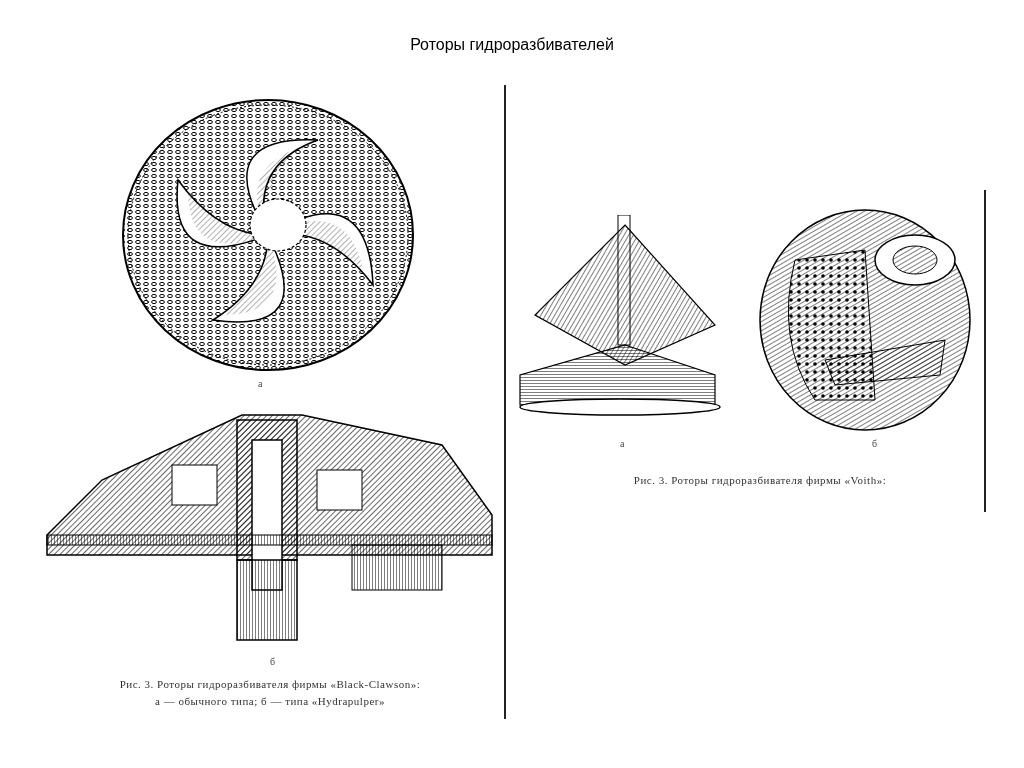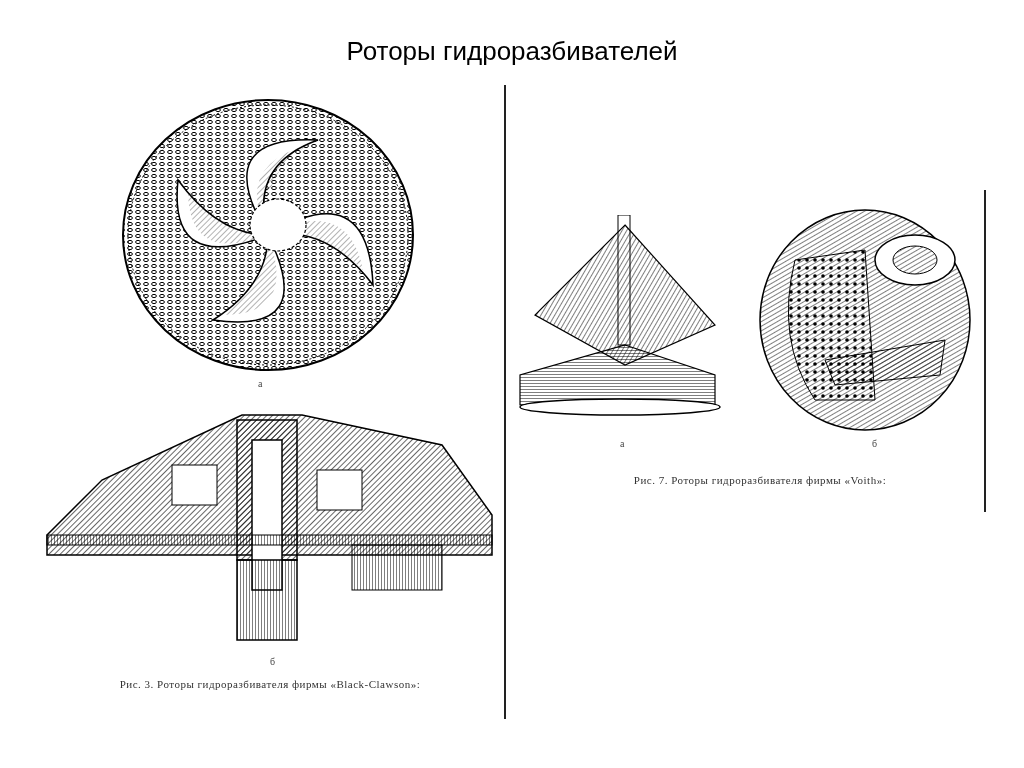--- a/index.html
+++ b/index.html
@@ -1,17 +1,17 @@
 <!DOCTYPE html>
 <html><head>
   <meta charset="utf-8">
   <style>
     html, body { margin: 0; padding: 0; background: #ffffff; }
     body { width: 1024px; height: 768px; position: relative; overflow: hidden; font-family: "Liberation Sans", sans-serif; color: #000; }
-    .slide-title { position: absolute; left: 0; top: 36px; width: 1024px; text-align: center; font-size: 26px; font-family: "Liberation Sans", sans-serif; color: #000; }
+    .slide-title { position: absolute; left: 0; top: 36px; width: 1024px; text-align: center; font-size: 16px; font-family: "Liberation Sans", sans-serif; color: #000; }
     .vline { position: absolute; width: 1.5px; background: #222; }
     .figure { position: absolute; }
     .caption { position: absolute; text-align: center; font-family: "Liberation Serif", serif; font-size: 11px; color: #333; line-height: 17px; letter-spacing: 0.5px; }
     .fig-label { position: absolute; font-family: "Liberation Serif", serif; font-size: 10px; color: #444; }
     svg { display: block; }
   </style>
 </head>
 <body>
 
 <div class="slide-title">Роторы гидроразбивателей</div>
@@ -66,20 +66,21 @@
     <rect x="275" y="85" width="45" height="40" fill="#fff" stroke="#000"></rect>
     <rect x="5" y="150" width="445" height="10" fill="url(#vlines)" stroke="#000"></rect>
     <rect x="195" y="175" width="60" height="80" fill="url(#vlines)" stroke="#000" stroke-width="1.5"></rect>
     <rect x="310" y="160" width="90" height="45" fill="url(#vlines)" stroke="#000"></rect>
   </svg>
 </div>
 <div class="fig-label" style="left:270px; top:656px;">б</div>
 
 <div class="caption" style="left:60px; top:676px; width:420px;">
   <div>Рис. 3. Роторы гидроразбивателя фирмы «Black-Clawson»:</div>
+  <div>а — обычного типа; б — типа «Hydrapulper»</div>
 </div>
 
 <div class="figure" style="left:515px; top:215px; width:210px; height:215px;">
   <svg width="210" height="215" viewBox="0 0 210 215">
     <defs>
       <pattern id="hatch3" width="4" height="4" patternUnits="userSpaceOnUse" patternTransform="rotate(30)">
         <line x1="0" y1="0" x2="0" y2="4" stroke="#000" stroke-width="1"></line>
       </pattern>
       <pattern id="hlines" width="10" height="3" patternUnits="userSpaceOnUse">
         <line x1="0" y1="0" x2="10" y2="0" stroke="#000" stroke-width="1"></line>
@@ -106,14 +107,14 @@
     <ellipse cx="110" cy="120" rx="105" ry="110" fill="url(#hatch4)" stroke="#000" stroke-width="1.5"></ellipse>
     <path d="M40 60 Q20 140 60 200 L120 200 L110 50 Z" fill="url(#dots)" stroke="#000"></path>
     <ellipse cx="160" cy="60" rx="40" ry="25" fill="#fff" stroke="#000" stroke-width="1.5"></ellipse>
     <ellipse cx="160" cy="60" rx="22" ry="14" fill="url(#hatch4)" stroke="#000"></ellipse>
     <path d="M70 160 L190 140 L185 175 L80 185 Z" fill="url(#hatch4)" stroke="#000"></path>
   </svg>
 </div>
 <div class="fig-label" style="left:872px; top:438px;">б</div>
 
 <div class="caption" style="left:555px; top:472px; width:410px;">
-  <div>Рис. 7. Роторы гидроразбивателя фирмы «Voith»:</div>
+  <div>Рис. 3. Роторы гидроразбивателя фирмы «Voith»:</div>
 </div>
 
 </body></html>

